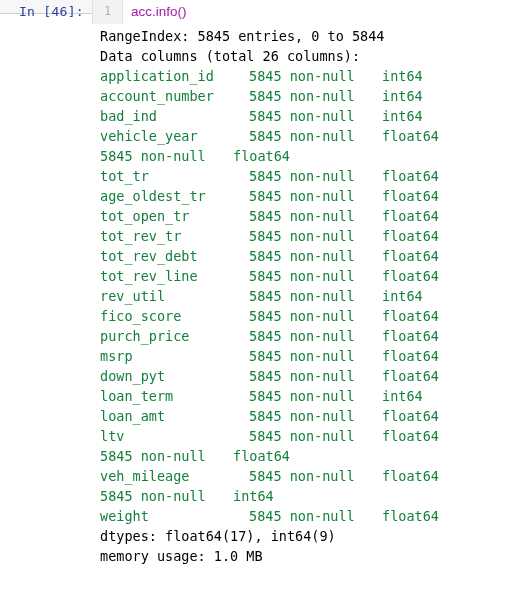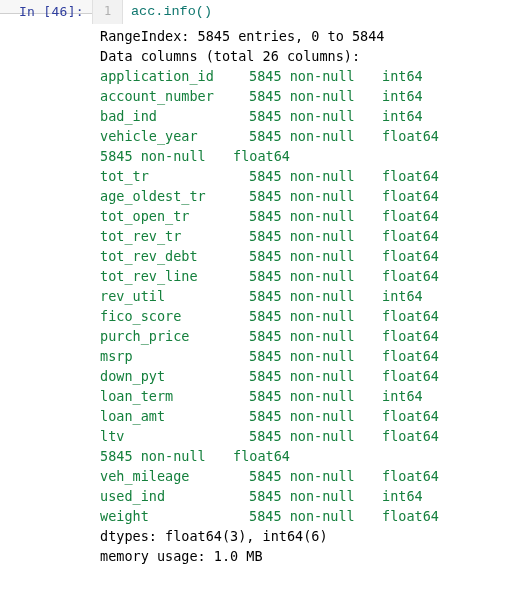--- a/index.html
+++ b/index.html
@@ -60,22 +60,22 @@
     box-sizing: border-box;
     user-select: none;
   }
   .code-area {
     flex: 1;
     background: #ffffff;
     padding-left: 8px;
     box-sizing: border-box;
   }
   .code-line {
-    color: #0f766e;
-    font-family: Liberation Mono, monospace;
+    color: #a21caf;
+    font-family: Liberation Sans, sans-serif;
     font-size: 13.5px;
     line-height: 23px;
     white-space: pre;
   }
 
   
   .output-cell {
     display: flex;
     align-items: flex-start;
     background: #ffffff;
@@ -159,21 +159,21 @@
         <div class="col-row"><span class="col-name">rev_util</span><span class="col-count">5845 non-null</span><span class="col-dtype">int64</span></div>
         <div class="col-row"><span class="col-name">fico_score</span><span class="col-count">5845 non-null</span><span class="col-dtype">float64</span></div>
         <div class="col-row"><span class="col-name">purch_price</span><span class="col-count">5845 non-null</span><span class="col-dtype">float64</span></div>
         <div class="col-row"><span class="col-name">msrp</span><span class="col-count">5845 non-null</span><span class="col-dtype">float64</span></div>
         <div class="col-row"><span class="col-name">down_pyt</span><span class="col-count">5845 non-null</span><span class="col-dtype">float64</span></div>
         <div class="col-row"><span class="col-name">loan_term</span><span class="col-count">5845 non-null</span><span class="col-dtype">int64</span></div>
         <div class="col-row"><span class="col-name">loan_amt</span><span class="col-count">5845 non-null</span><span class="col-dtype">float64</span></div>
         <div class="col-row"><span class="col-name">ltv</span><span class="col-count">5845 non-null</span><span class="col-dtype">float64</span></div>
         <div class="col-row"><span class="col-count">5845 non-null</span><span class="col-dtype">float64</span></div>
         <div class="col-row"><span class="col-name">veh_mileage</span><span class="col-count">5845 non-null</span><span class="col-dtype">float64</span></div>
-        <div class="col-row"><span class="col-name">used_ind</span><span class="col-count">5845 non-null</span><span class="col-dtype">int64</span></div>
+        <div class="col-row"><span class="col-count">5845 non-null</span><span class="col-dtype">int64</span></div>
         <div class="col-row"><span class="col-name">weight</span><span class="col-count">5845 non-null</span><span class="col-dtype">float64</span></div>
       </div>
 
-    <div class="out-line">dtypes: float64(3), int64(6)</div>
+    <div class="out-line">dtypes: float64(17), int64(9)</div>
 
     <div class="out-line">memory usage: 1.0 MB</div>
   </div>
 </div>
 
 </body></html>

